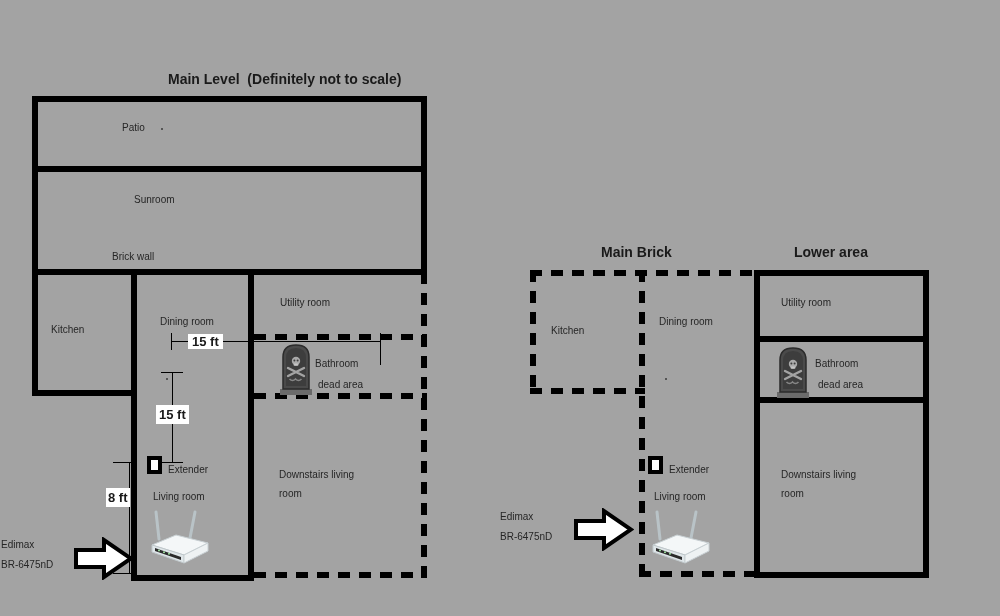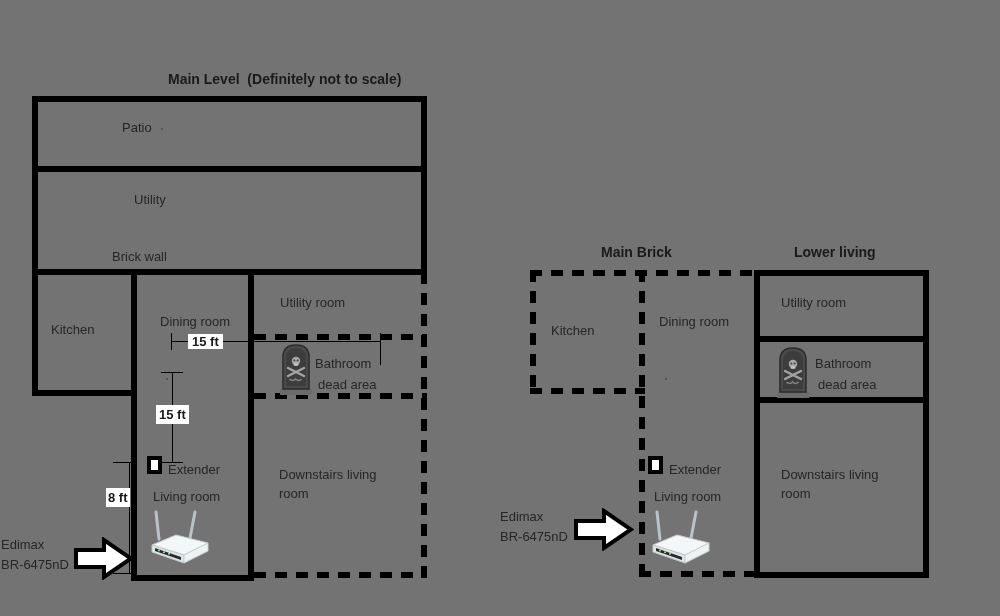--- a/index.html
+++ b/index.html
@@ -7,27 +7,27 @@
     padding: 0;
     background: #ffffff;
   }
   body {
     font-family: "Liberation Sans", sans-serif;
   }
   #canvas {
     position: relative;
     width: 1000px;
     height: 616px;
-    background: #737373;
+    background: #a3a3a3;
     overflow: hidden;
   }
   .lbl {
     position: absolute;
     color: #262626;
-    font-size: 13px;
+    font-size: 10px;
     line-height: 17px;
     white-space: pre;
   }
   .title {
     position: absolute;
     color: #1a1a1a;
     font-size: 14px;
     font-weight: bold;
     white-space: pre;
   }
@@ -99,21 +99,21 @@
   <div class="title" style="left:168px; top:71px;">Main Level  (Definitely not to scale)</div>
 
   <div class="wall-h" style="left:32px; top:96px; width:395px;"></div>
   <div class="wall-v" style="left:32px; top:96px; height:182px;"></div>
   <div class="wall-v" style="left:421px; top:96px; height:182px;"></div>
   <div class="wall-h" style="left:32px; top:166px; width:395px;"></div>
   <div class="wall-h" style="left:32px; top:269px; width:395px;"></div>
 
   <div class="lbl" style="left:122px; top:119px;">Patio</div>
   <div class="speck" style="left:161px; top:128px;"></div>
-  <div class="lbl" style="left:134px; top:191px;">Utility</div>
+  <div class="lbl" style="left:134px; top:191px;">Sunroom</div>
   <div class="lbl" style="left:112px; top:248px;">Brick wall</div>
 
   <div class="wall-v" style="left:32px; top:269px; height:127px;"></div>
   <div class="wall-v" style="left:131px; top:269px; height:127px;"></div>
   <div class="wall-h" style="left:32px; top:390px; width:105px;"></div>
   <div class="lbl" style="left:51px; top:321px;">Kitchen</div>
 
   <div class="wall-v" style="left:131px; top:390px; height:191px;"></div>
   <div class="wall-v" style="left:248px; top:269px; height:312px;"></div>
   <div class="wall-h" style="left:131px; top:575px; width:123px;"></div>
@@ -180,21 +180,21 @@
     <circle cx="29" cy="48.8" r="1" fill="#9fe3a0"></circle>
   </svg>
 
   <div class="lbl" style="left:1px; top:536px;">Edimax</div>
   <div class="lbl" style="left:1px; top:556px;">BR-6475nD</div>
   <svg class="arrow-svg" style="left:74px; top:537px;" width="60" height="43" viewBox="0 0 60 43">
     <path d="M2 13 L30 13 L30 3 L57 21.5 L30 40 L30 30 L2 30 Z" fill="#ffffff" stroke="#000000" stroke-width="4" stroke-linejoin="miter"></path>
   </svg>
 
   <div class="title" style="left:601px; top:244px;">Main Brick</div>
-  <div class="title" style="left:794px; top:244px;">Lower living</div>
+  <div class="title" style="left:794px; top:244px;">Lower area</div>
 
   <div class="dash-h" style="left:530px; top:270px; width:228px;"></div>
   <div class="dash-v" style="left:530px; top:270px; height:124px;"></div>
   <div class="dash-h" style="left:530px; top:388px; width:115px;"></div>
   <div class="dash-v" style="left:639px; top:270px; height:309px;"></div>
   <div class="dash-h" style="left:639px; top:571px; width:119px;"></div>
 
   <div class="lbl" style="left:551px; top:322px;">Kitchen</div>
   <div class="lbl" style="left:659px; top:313px;">Dining room</div>
   <div class="speck" style="left:665px; top:378px;"></div>

